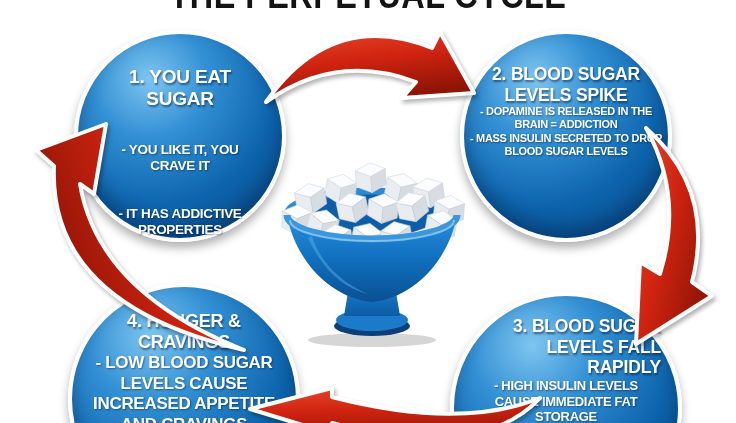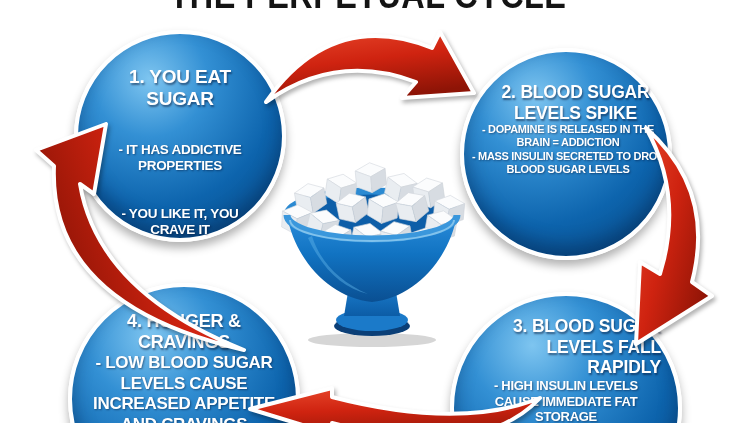--- a/index.html
+++ b/index.html
@@ -14,21 +14,21 @@
   }
   .circle{
     position:absolute;border-radius:50%;box-sizing:border-box;
     border:4px solid #ffffff;
     background:radial-gradient(circle at 35% 22%, #7ec5f0 0%, #3390d4 28%, #0d64ad 62%, #07457e 100%);
     box-shadow:0 6px 10px rgba(0,0,0,.30), inset 0 -10px 18px rgba(0,20,55,.35);
     color:#fff;text-align:center;
     display:flex;flex-direction:column;align-items:center;
   }
   .c1{left:74px;top:30px;width:212px;height:212px;padding-top:32px;justify-content:space-between;}
-  .c2{left:460px;top:48px;width:212px;height:212px;padding-top:30px;align-items:flex-end;}
+  .c2{left:460px;top:30px;width:212px;height:212px;padding-top:30px;}
   .c3{left:450px;top:292px;width:232px;height:232px;padding-top:20px;}
   .c4{left:68px;top:283px;width:232px;height:232px;padding-top:24px;}
   .circle .heading{
     font-weight:700;line-height:1.18;letter-spacing:-.2px;
     text-shadow:1px 2px 2px rgba(0,10,40,.5);
   }
   .c1 .heading{font-size:19px;width:150px;}
   .c2 .heading{font-size:17.5px;width:185px;}
   .c3 .heading{font-size:17.5px;width:190px;text-align:right;}
   .c4 .heading{font-size:18px;width:150px;}
@@ -47,22 +47,22 @@
 </style>
 </head>
 <body>
 
 <div class="stage">
 
   <div class="title">THE PERPETUAL CYCLE</div>
 
   <div class="circle c1">
     <div class="heading">1. YOU EAT SUGAR</div>
+    <div class="point">- YOU LIKE IT, YOU CRAVE IT</div>
     <div class="point">- IT HAS ADDICTIVE PROPERTIES</div>
-    <div class="point">- YOU LIKE IT, YOU CRAVE IT</div>
   </div>
 
   <div class="circle c2">
     <div class="heading">2. BLOOD SUGAR LEVELS SPIKE</div>
     <div class="point">- DOPAMINE IS RELEASED IN THE BRAIN = ADDICTION</div>
     <div class="point">- MASS INSULIN SECRETED TO DROP BLOOD SUGAR LEVELS</div>
   </div>
 
   <div class="circle c3">
     <div class="heading">3. BLOOD SUGAR LEVELS FALL RAPIDLY</div>

